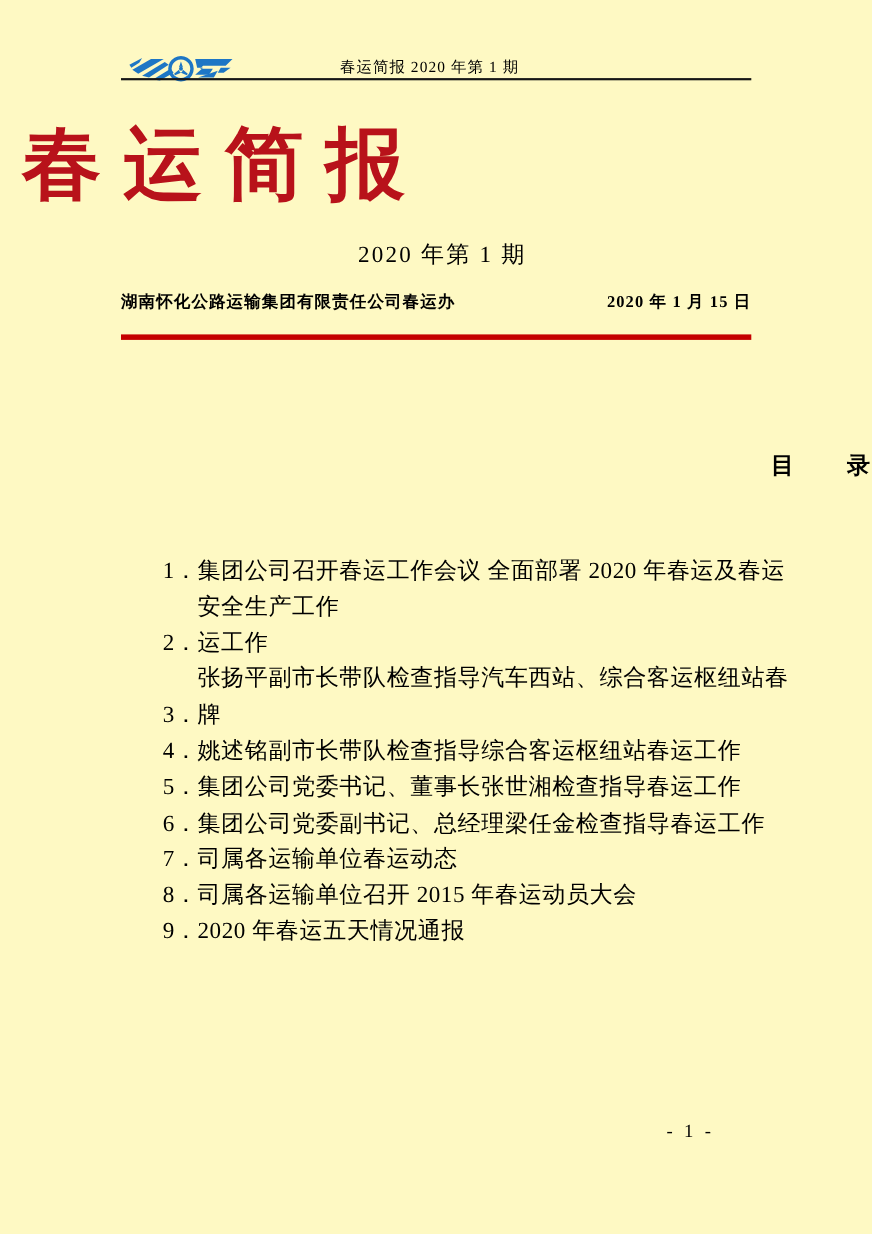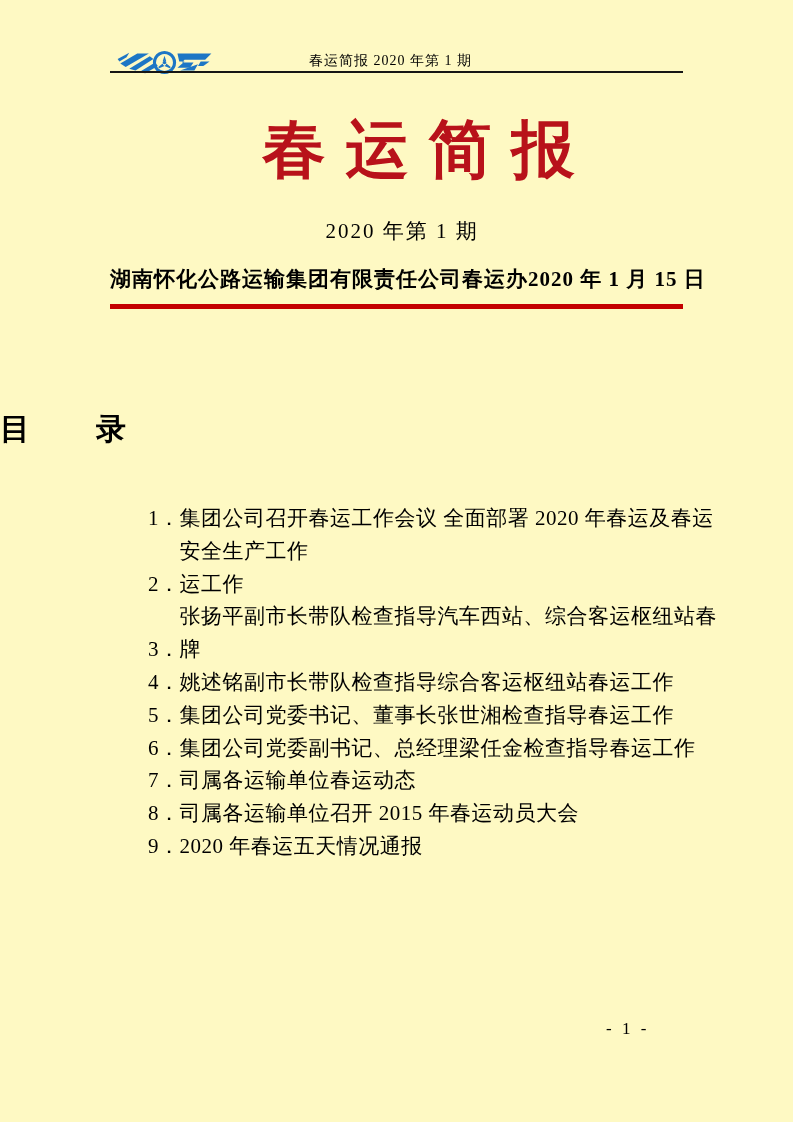--- a/index.html
+++ b/index.html
@@ -20,47 +20,45 @@
     text-align:center;font-size:14px;letter-spacing:1px;
     transform:translateX(-6px);
   }
   .header-rule{
     position:absolute;left:110px;top:71px;width:573px;height:0;
     border-top:2px solid #161616;
   }
   
   .doc-title{
     position:absolute;left:0;right:0;top:96px;
-    text-align:center;
-    font-size:63px;line-height:108px;
+    font-size:72px;line-height:108px;
     font-weight:700;
     letter-spacing:20px;text-indent:20px;
     color:var(--title-red,#b8121a);
-    margin-left:44px;
   }
   .issue-line{
     position:absolute;left:0;right:0;top:217px;
     text-align:center;font-size:21px;letter-spacing:2px;margin-left:11px;
   }
   .org-row{
     position:absolute;left:110px;top:265px;width:573px;
     display:flex;justify-content:space-between;align-items:baseline;
-    font-size:21px;font-weight:700;letter-spacing:1px;
+    font-size:15px;font-weight:700;letter-spacing:1px;
     white-space:nowrap;
   }
   .red-rule{
     position:absolute;left:110px;top:304px;width:573px;height:5px;
     background:var(--rule-red,#c40000);
   }
   
   .toc-heading{
     position:absolute;left:0;right:0;top:409px;
-    text-align:left;
+    text-align:right;
     font-family:"Liberation Sans", sans-serif;
-    font-size:30px;font-weight:700;letter-spacing:2px;
+    font-size:21px;font-weight:700;letter-spacing:2px;
   }
   .toc-list{
     position:absolute;left:148px;top:502px;width:560px;
     font-size:21px;line-height:32.8px;
   }
   .toc-item{display:flex;}
   .toc-num{flex:0 0 30px;white-space:nowrap;}
   .toc-text{flex:1;min-width:0;}
   .toc-text .toc-line{display:block;white-space:nowrap;letter-spacing:0.5px;}
   

